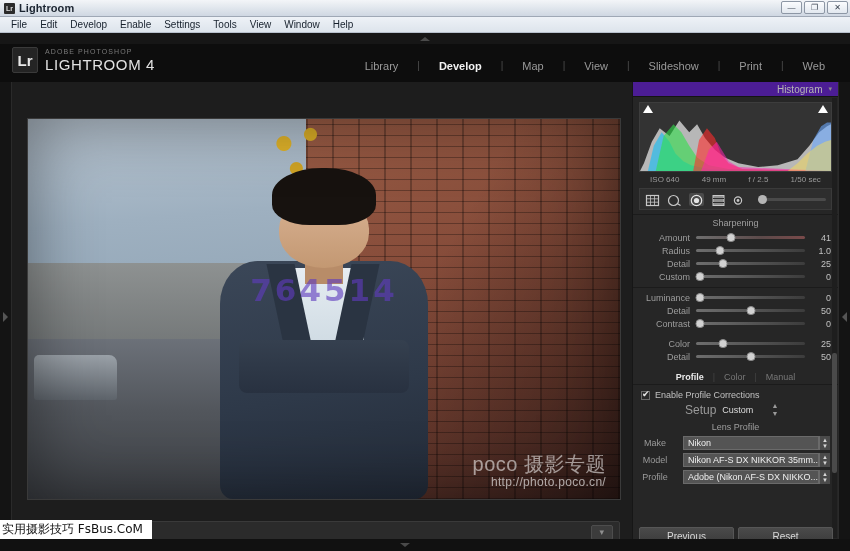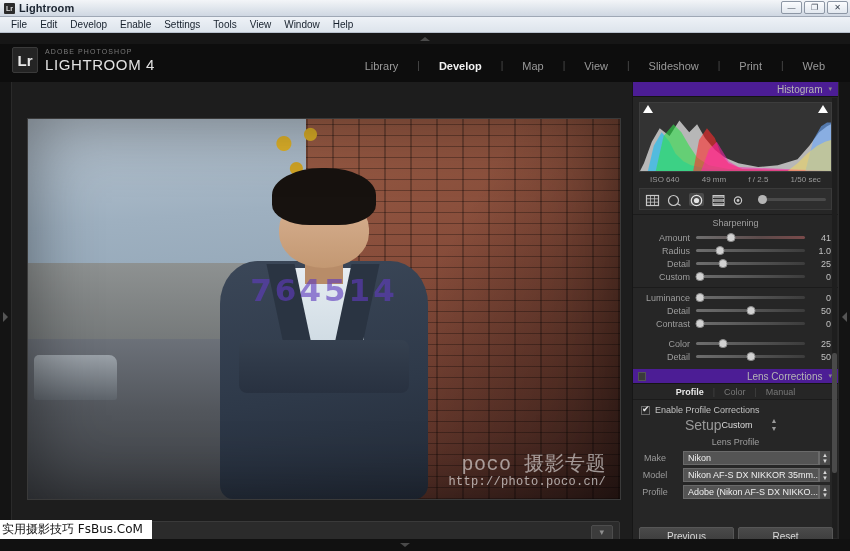--- a/index.html
+++ b/index.html
@@ -166,21 +166,21 @@
     position: absolute; left: 14%; top: 52%; width: 72%; height: 16%;
     background: linear-gradient(180deg, #35404f, #283140); border-radius: 8px;
   }
   .photo-vig { position: absolute; inset: 0; box-shadow: inset 0 0 70px rgba(0,0,0,.45); }
 
   .wm-center {
     position: absolute; left: 50%; top: 45%; transform: translate(-50%,-50%);
     font-size: 31px; font-weight: bold; letter-spacing: 3px;
     color: rgba(96,60,190,.62); font-family: "DejaVu Sans", sans-serif;
   }
-  .wm-poco { position: absolute; right: 14px; bottom: 10px; text-align: right; font-family: Liberation Mono, monospace; }
+  .wm-poco { position: absolute; right: 14px; bottom: 10px; text-align: right; }
   .wm-poco-main {
     font-size: 20px; color: rgba(255,255,255,.55); letter-spacing: .5px; line-height: 1.05;
   }
   .wm-poco-url {
     font-size: 12px; color: rgba(255,255,255,.62); letter-spacing: .3px;
   }
 
   
   .lr-toolbar {
     position: absolute; left: 16px; bottom: 8px; width: 592px; height: 22px;
@@ -264,21 +264,21 @@
   .checkbox {
     width: 9px; height: 9px; background: #2a2a2a; border: 1px solid #6a6a6a;
     position: relative; margin-right: 5px;
   }
   .checkbox::after {
     content: "✔"; position: absolute; left: 0px; top: -3px;
     font-size: 9px; color: #e8e8e8; line-height: 11px;
   }
   .check-label { font-size: 9px; color: #c0c0c0; }
   .setup-row { display: flex; align-items: center; padding-left: 52px; height: 14px; }
-  .setup-label { font-size: 14px; color: #9a9a9a; }
+  .setup-label { font-size: 12px; color: #9a9a9a; margin-right: 6px; }
   .setup-val { font-size: 9px; color: #dcdcdc; margin-right: 18px; }
   .stepper { font-size: 7px; color: #9a9a9a; line-height: 8px; }
 
   .lp-title { text-align: center; font-size: 9px; color: #9f9f9f; margin: 5px 0 3px; }
   .lp-row { display: flex; align-items: center; height: 15px; padding: 0 8px 0 0; margin-bottom: 2px; }
   .lp-label { width: 50px; text-align: center; font-size: 9px; color: #9a9a9a; padding-right: 6px; }
   .lp-select {
     flex: 1; height: 14px; background: #545454; border: 1px solid #6a6a6a;
     display: flex; align-items: center; padding-left: 4px;
     font-size: 9px; color: #efefef; white-space: nowrap; overflow: hidden;
@@ -569,25 +569,20 @@
           <div class="slider-row">
             <div class="slider-label">Detail</div>
             <div class="slider-track">
               <div class="slider-knob" style="left:50%"></div>
             </div>
             <div class="slider-val">50</div>
           </div>
         </div>
 
         <div style="margin-top:6px">
-          <div class="panel-head">
-            <div class="ph-switch"></div>
-            <span class="ph-title">Lens Corrections</span>
-            <span class="ph-caret">▾</span>
-          </div>
 
           <div class="lens-tabs">
             <div class="lens-tab active">Profile</div>
             <span class="lens-tab-sep">|</span>
             <div class="lens-tab">Color</div>
             <span class="lens-tab-sep">|</span>
             <div class="lens-tab">Manual</div>
           </div>
 
           <div class="check-row">

